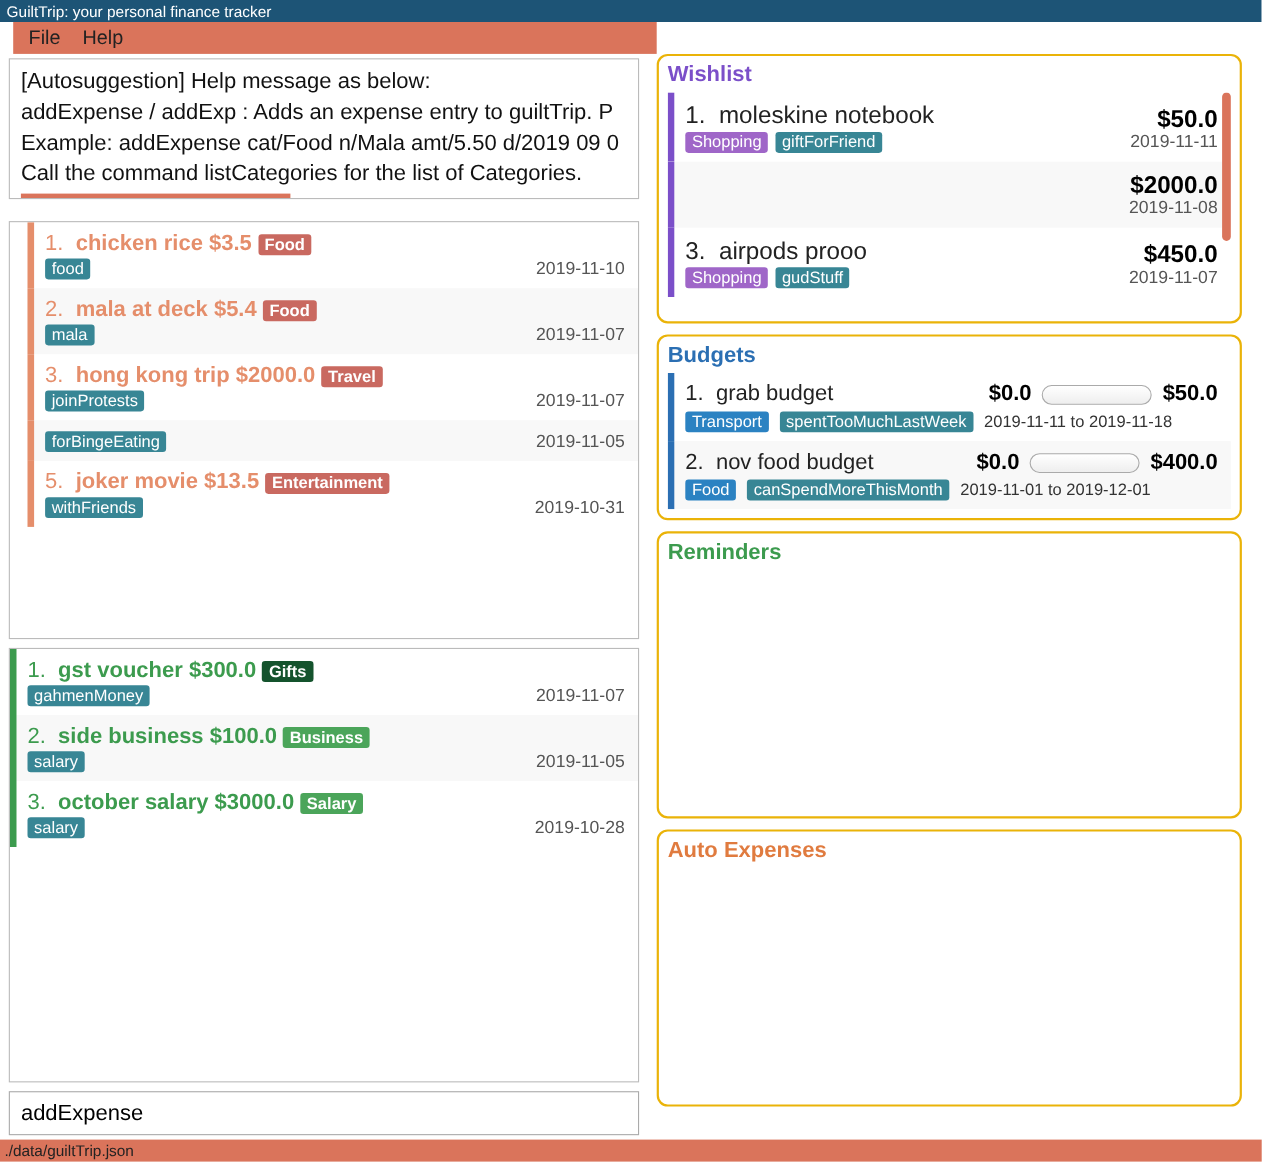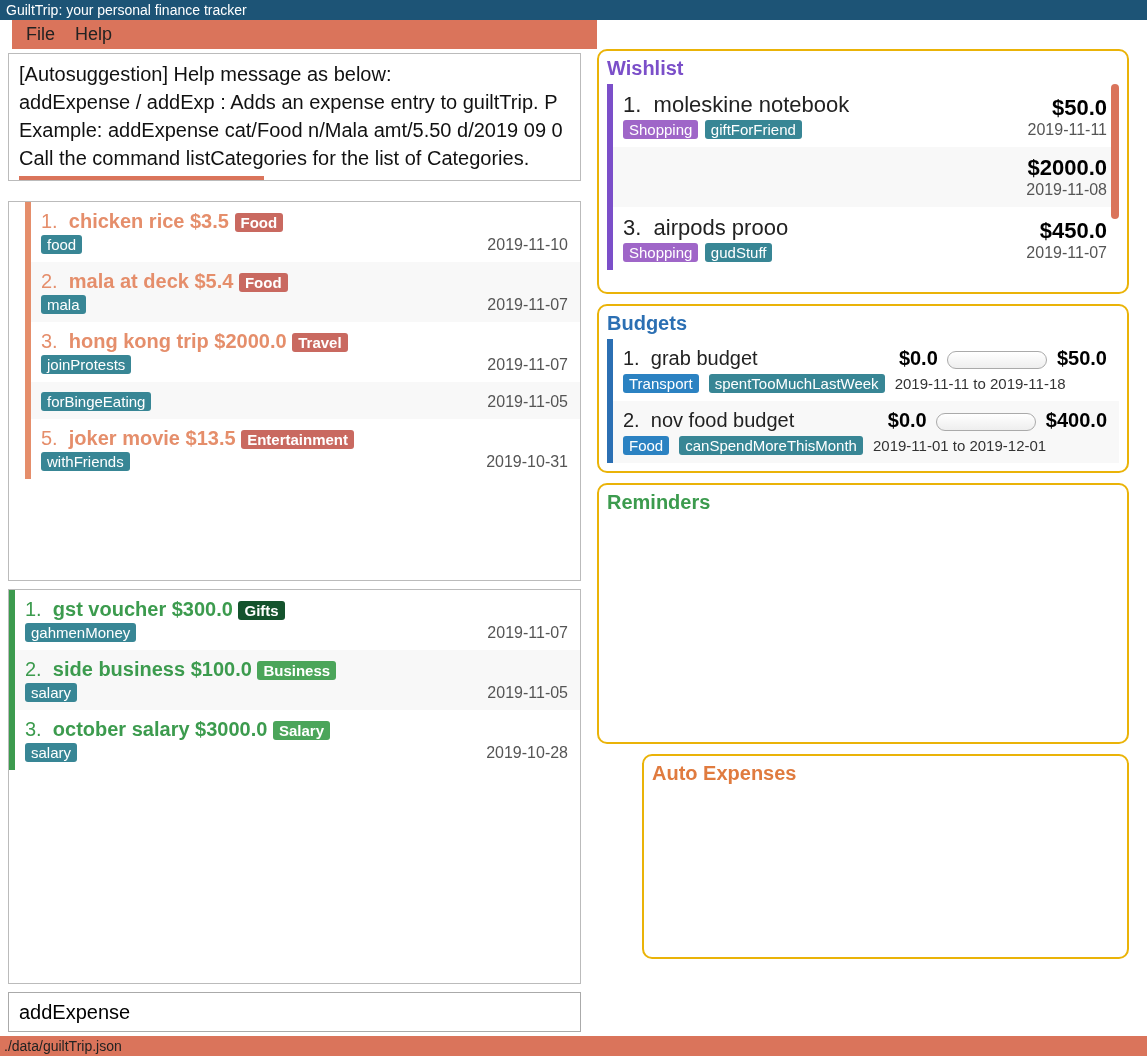--- a/index.html
+++ b/index.html
@@ -193,21 +193,21 @@
   display: flex;
   align-items: center;
   gap: 8px;
   margin-top: 4px;
   font-size: 15px;
   color: #333;
   flex-wrap: wrap;
 }
 .budgets .amount-group { font-size: 20px; font-weight:700; color:#000; white-space: nowrap;}
 .reminders { height: 261px; }
-.autoexp { height: 205px; margin-left: 45px; }
+.autoexp { height: 252px; }
 </style>
 </head>
 <body>
 
 <div class="titlebar">
   <span>GuiltTrip: your personal finance tracker</span>
 </div>
 
 <div class="menubar">
   <span>File</span>

